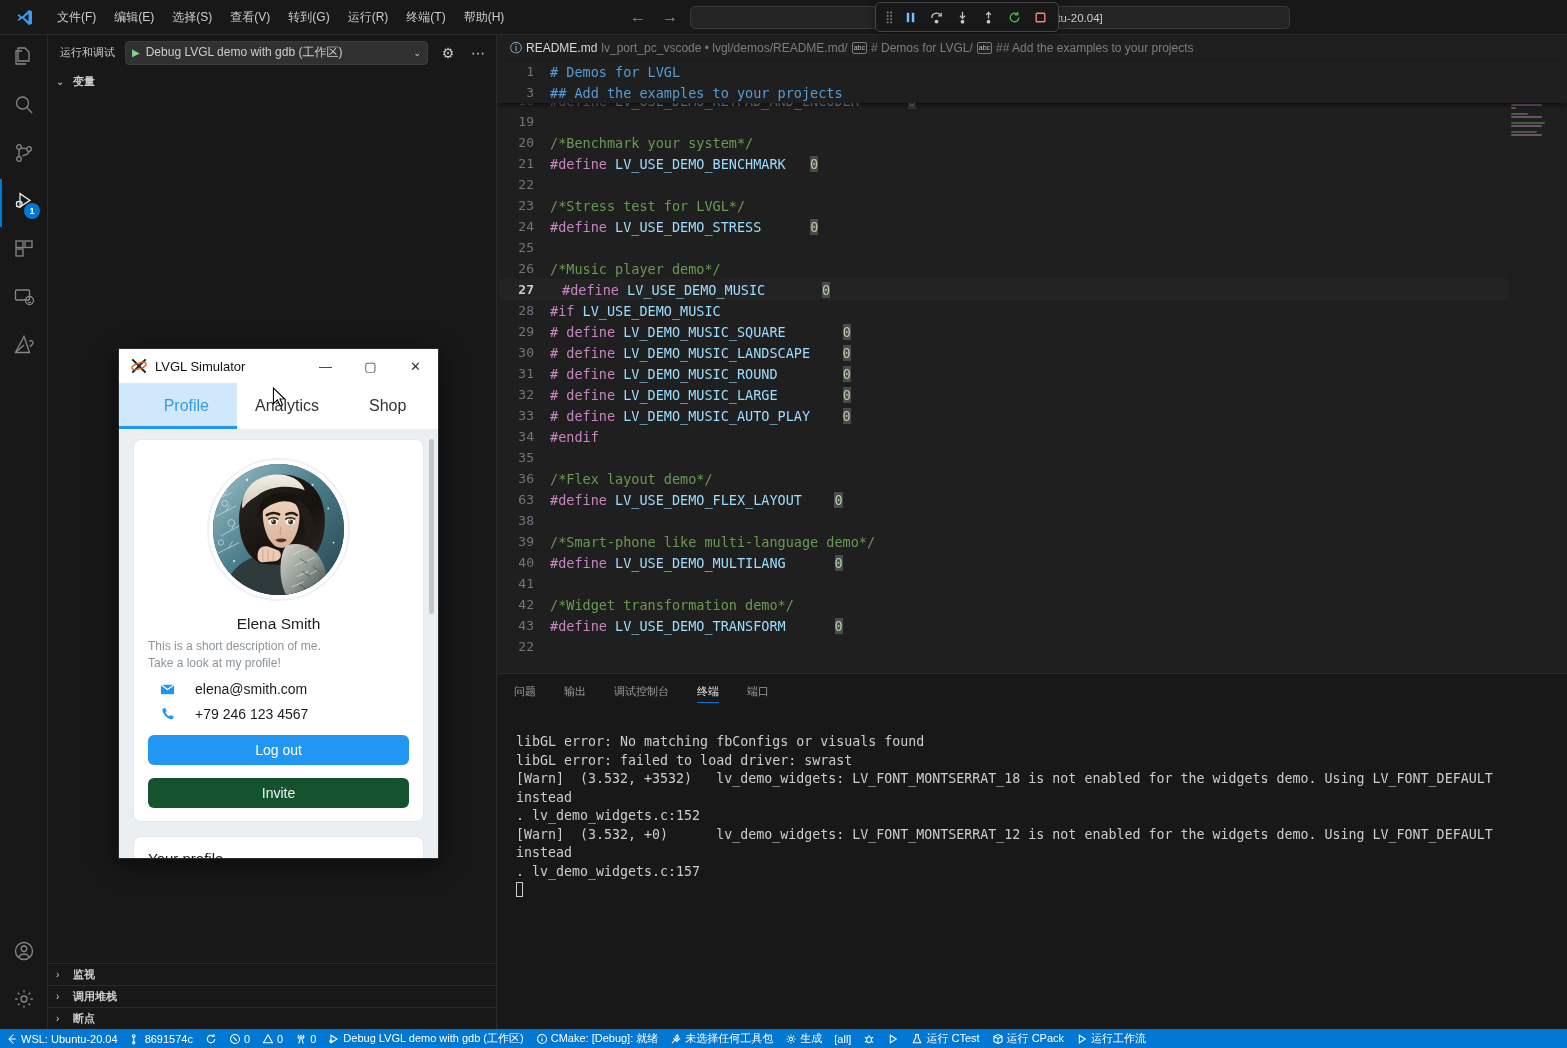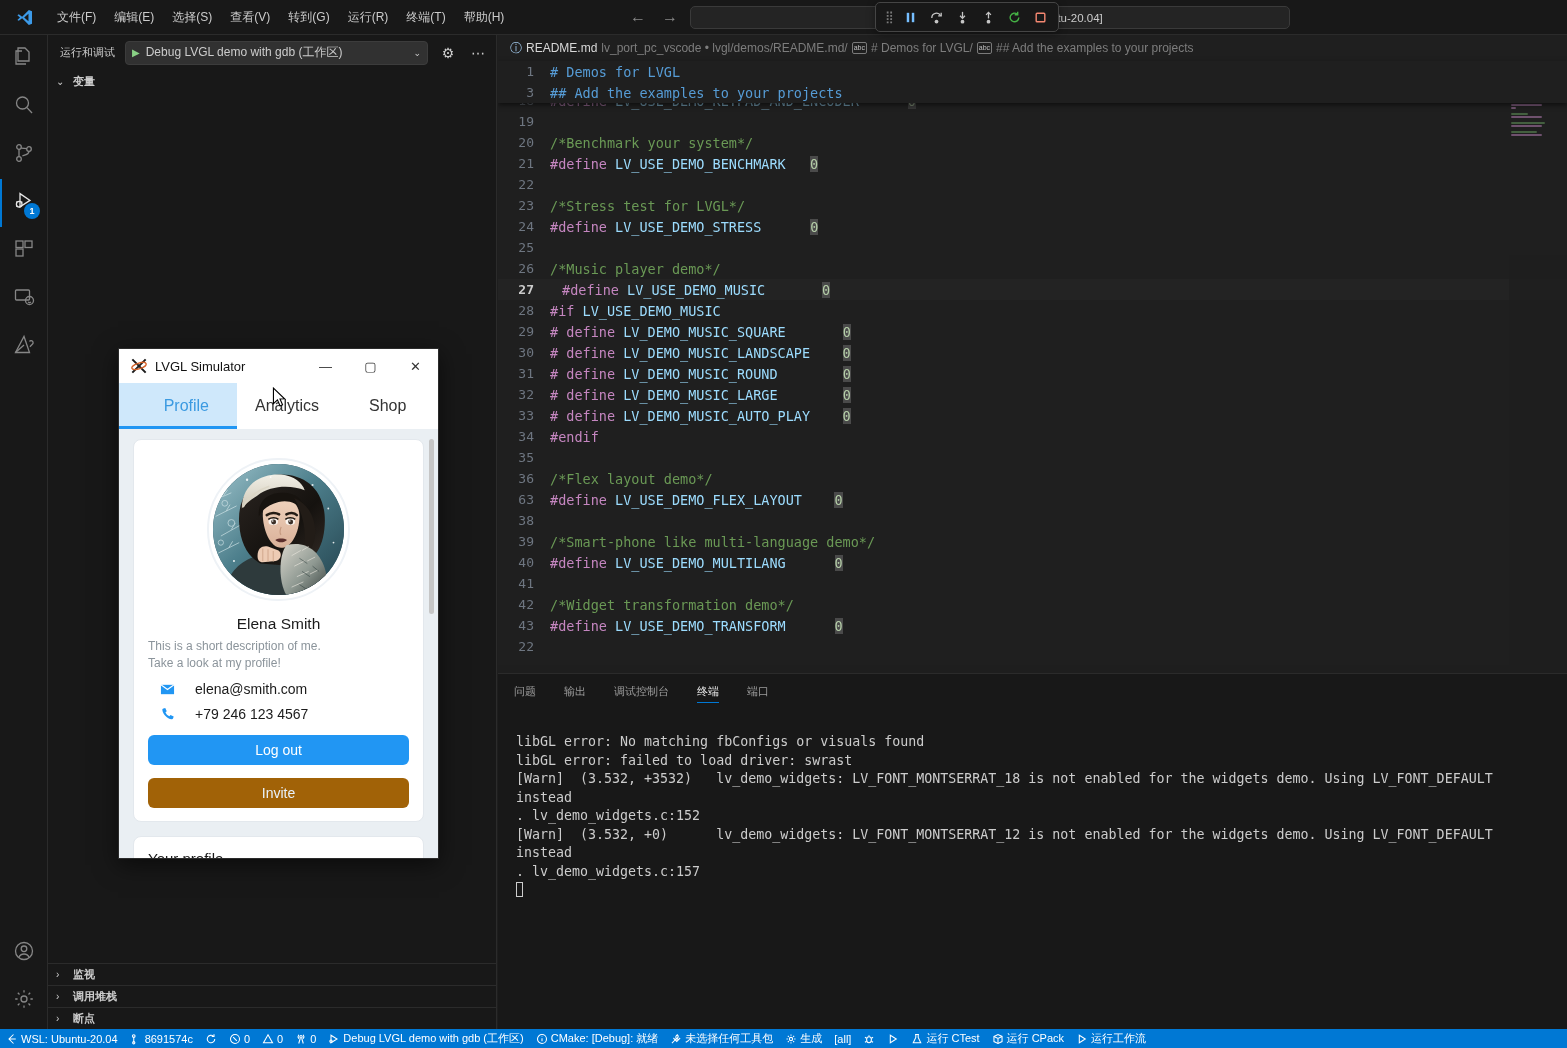--- a/index.html
+++ b/index.html
@@ -211,21 +211,21 @@
   .p-row { display: flex; align-items: center; gap: 20px; margin-top: 9px; padding-left: 12px; }
   .p-row .ic { color: #2196f3; display: inline-flex; }
   .p-row .ic svg { width: 15px; height: 15px; fill: #2196f3; }
   .p-row .tx { font-size: 14px; color: #1b1b1b; }
   .btn {
     display: block; width: 100%; height: 30px; border-radius: 6px; border: none;
     font-size: 14px; color: #ffffff; margin-top: 13px; line-height: 30px; text-align: center;
     font-family: "Liberation Sans", sans-serif;
   }
   .btn.primary { background: #2196f3; }
-  .btn.disabled { background: #a16207; color: #e9f2fb; }
+  .btn.disabled { background: #14532d; color: #e9f2fb; }
   .card2 {
     background: #ffffff; border: 1px solid #e3e8ed; border-radius: 8px;
     margin-top: 14px; padding: 13px 14px; font-size: 15px; color: #1b1b1b;
   }
   .cursor-arrow { position: absolute; left: 272px; top: 387px; z-index: 40; }
   .cursor-arrow svg { width: 14px; height: 20px; }
 </style>
 </head>
 <body>
 

